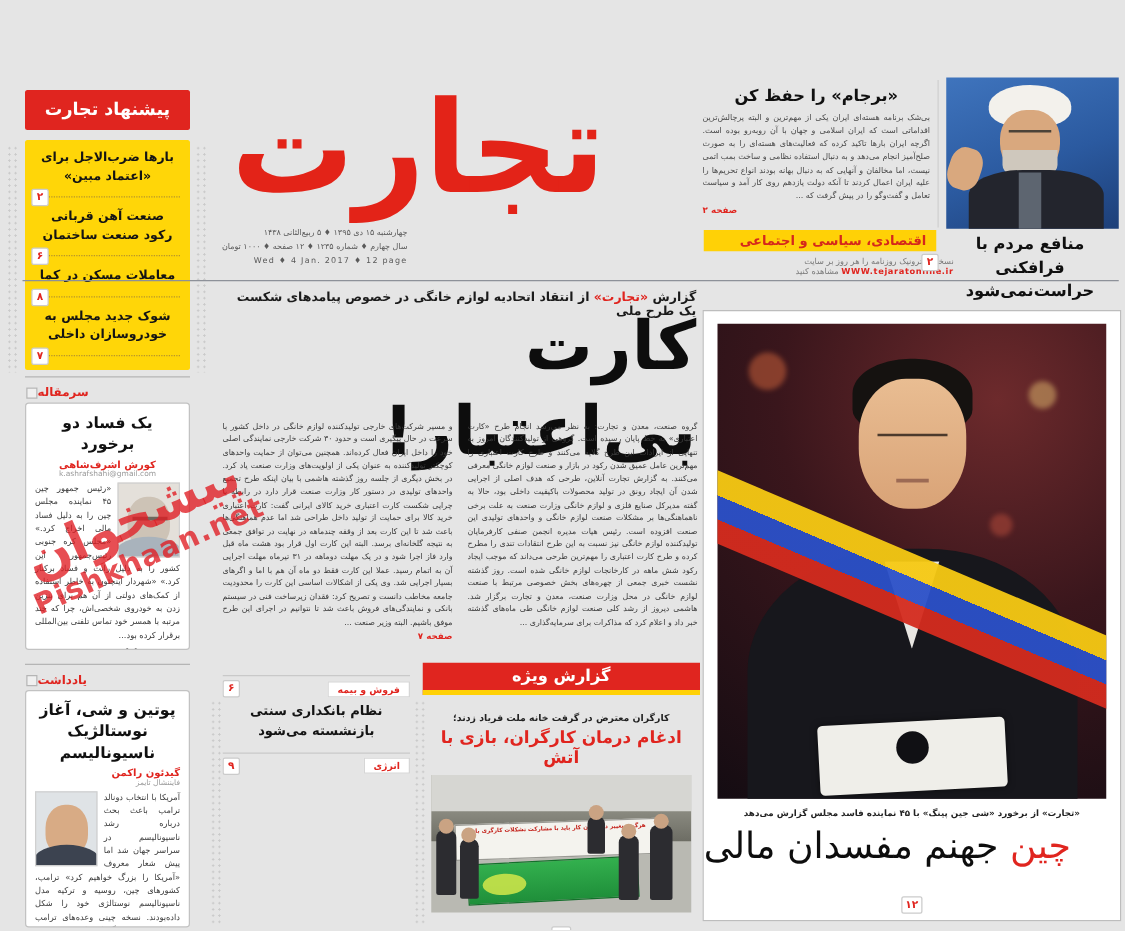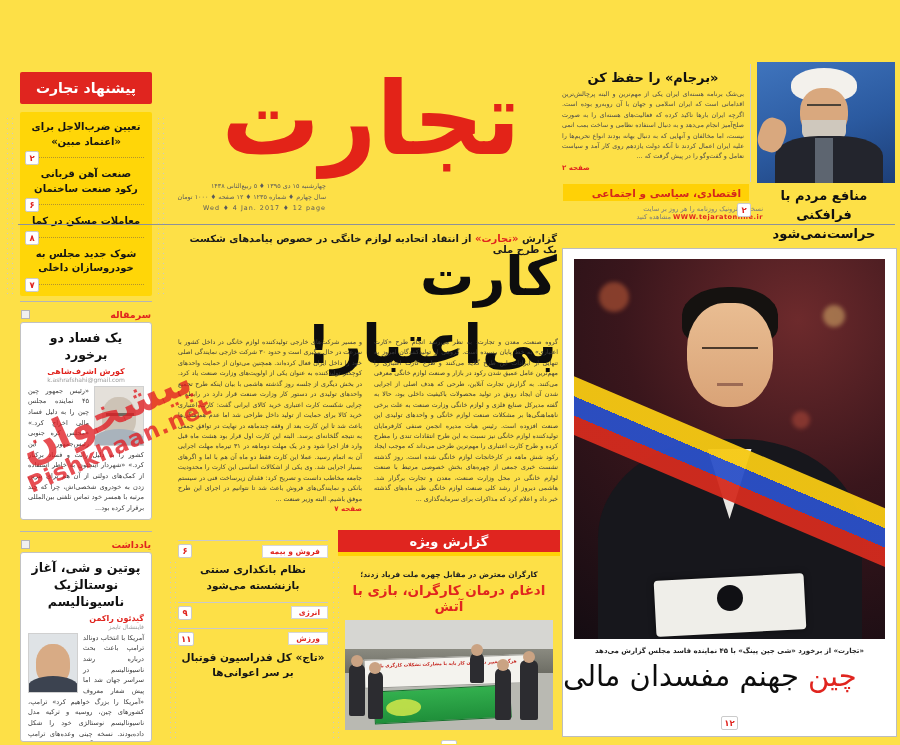--- a/index.html
+++ b/index.html
@@ -1,37 +1,37 @@
 <!DOCTYPE html>
 <html lang="fa"><head>
 <meta charset="utf-8">
 <style>
   * { margin:0; padding:0; box-sizing:border-box; }
   html,body { background:#fff; }
   body { font-family:"DejaVu Sans", sans-serif; }
-  #page { position:relative; width:900px; height:745px; background:#fde047; overflow:hidden; margin:0 auto; }
+  #page { position:relative; width:900px; height:745px; background:#e5e5e5; overflow:hidden; margin:0 auto; }
   .abs { position:absolute; }
   .rtl { direction:rtl; unicode-bidi:embed; }
   .red { color:#e0251f; }
   .chip { display:inline-block; min-width:14px; height:14px; line-height:13px; background:#fff;
           border:1px solid #cbcbcb; border-radius:2px; color:#e0251f; font-size:8.5px; font-weight:bold;
           text-align:center; padding:0 2px; }
   .dots { background-image:radial-gradient(circle, #c9c9c9 0.8px, transparent 1px); background-size:5px 5px; }
 
   
   .prop-header { left:20px; top:72px; width:132px; height:32px; background:#e0251f; border-radius:2px;
                  color:#fff; font-weight:bold; font-size:14px; display:flex; align-items:center; justify-content:center; }
   .prop-box { left:20px; top:112px; width:132px; height:184px; background:#ffd608; border-radius:2px; padding:8px 8px 2px; }
   .prop-item { position:relative; text-align:center; font-size:10px; font-weight:bold; color:#141414;
                line-height:1.45; padding-bottom:8px; margin-bottom:9px; border-bottom:1px dotted #b5942c; }
   .prop-item .chip { position:absolute; left:-3px; bottom:-8px; }
   .prop-item:last-child { border-bottom:none; }
 
   .sec-head { left:20px; width:132px; height:17px; border-top:1px solid #b5b5b5; border-bottom:1px solid #b5b5b5;
-              display:flex; align-items:center; justify-content:space-between; padding:12px 1px; }
+              display:flex; align-items:center; justify-content:flex-start; padding:12px 1px; }
   .sec-head .sq { width:9px; height:9px; border:1px solid #b5b5b5; background:#f0f0f0; }
   .sec-head .lbl { color:#e0251f; font-size:9.5px; font-weight:bold; }
 
   .side-box { left:20px; width:132px; border:1px solid #c2c2c2; border-radius:3px; background:#fff;
               padding:7px 7px 5px; overflow:hidden; }
   .side-title { text-align:center; font-weight:bold; font-size:12.5px; color:#111; line-height:1.35; }
   .side-author { text-align:center; color:#e0251f; font-size:8px; font-weight:bold; margin-top:3px; }
   .side-author-note { text-align:center; color:#9a9a9a; font-size:6px; margin-bottom:3px; }
   .side-photo { float:right; width:50px; height:60px; margin:0 0 3px 5px; border:1px solid #d0d0d0;
                 position:relative; overflow:hidden; }
@@ -43,21 +43,21 @@
   .shoulders { position:absolute; left:50%; bottom:-8px; width:52px; height:24px; transform:translateX(-50%);
                border-radius:50% 50% 0 0; }
 
   
   .watermark { left:-14px; top:392px; width:250px; transform:rotate(-24deg); color:rgba(224,28,34,.78);
                text-align:center; z-index:30; pointer-events:none; }
   .watermark .fa { font-size:42px; font-weight:bold; line-height:1; }
   .watermark .en { font-size:23px; font-weight:bold; letter-spacing:1px; }
 
   
-  .logo { left:185px; top:58px; width:372px; height:122px; display:flex; align-items:center; justify-content:center; }
+  .logo { left:185px; top:58px; width:372px; height:122px; display:flex; align-items:center; }
   .logo span { font-size:98px; font-weight:bold; color:#e32318; letter-spacing:-5px; transform:scaleY(1.04); }
   .dates { left:176px; top:181px; width:150px; font-size:6.4px; color:#5a5a5a; line-height:1.75; text-align:right; }
   .dates .en { direction:ltr; letter-spacing:1px; }
   .tagline { left:563px; top:184px; width:186px; height:17px; background:#ffd106; display:flex; align-items:center;
              justify-content:flex-start; padding:0 8px; color:#d5271c; font-weight:bold; font-size:10.5px; }
   .webline { left:563px; top:205px; width:200px; font-size:6.6px; color:#7a7a7a; text-align:right; }
   .webline .url { color:#e0251f; font-weight:bold; letter-spacing:.5px; }
   .rule-main { left:18px; top:224px; width:877px; border-top:1px solid #8d9199; }
 
   
@@ -149,21 +149,21 @@
 
 <div id="page">
 
   <div class="abs dots" style="left:5px; top:116px; width:11px; height:182px;"></div>
   <div class="abs dots" style="left:156px; top:116px; width:11px; height:182px;"></div>
 
   <div class="abs prop-header rtl">پیشنهاد تجارت</div>
 
   <div class="abs prop-box rtl">
     <div class="prop-item">
-      <span>تعیین ضرب‌الاجل برای «اعتماد مبین»</span>
+      <span>بارها ضرب‌الاجل برای «اعتماد مبین»</span>
       <span class="chip">۲</span>
     </div>
     <div class="prop-item">
       <span>صنعت آهن قربانی رکود صنعت ساختمان</span>
       <span class="chip">۶</span>
     </div>
     <div class="prop-item">
       <span>معاملات مسکن در کما</span>
       <span class="chip">۸</span>
     </div>
@@ -271,33 +271,26 @@
       <div class="vit-head rtl">نظام بانکداری سنتی بازنشسته می‌شود</div>
     </div>
 
     <div class="vit-item">
       <div class="vit-row">
         <span class="chip">۹</span>
         <span class="vit-cat">انرژی</span>
       </div>
     </div>
 
-    <div class="vit-item">
-      <div class="vit-row">
-        <span class="chip">۱۱</span>
-        <span class="vit-cat">ورزش</span>
-      </div>
-      <div class="vit-head rtl">«تاج» کل فدراسیون فوتبال بر سر اعوانی‌ها</div>
-    </div>
   </div>
 
   <div class="abs dots" style="left:331px; top:560px; width:9px; height:180px;"></div>
   <div class="abs special">
     <div class="sp-header">گزارش ویژه</div>
-    <div class="sp-kicker rtl">کارگران معترض در مقابل چهره ملت فریاد زدند؛</div>
+    <div class="sp-kicker rtl">کارگران معترض در گرفت خانه ملت فریاد زدند؛</div>
     <div class="sp-head rtl">ادغام درمان کارگران، بازی با آتش</div>
     <div class="sp-photo">
       <div class="sp-sky"></div>
       <div class="sp-trees"></div>
       <div class="sp-banner1 rtl">هرگونه تغییر در قانون کار باید با مشارکت تشکلات کارگری باشد</div>
       <div class="sp-banner2">
         <div class="blob"></div>
       </div>
       <div class="fig" style="left:2%; top:40%; width:16px; height:52px;">
           <span class="fh"></span>

